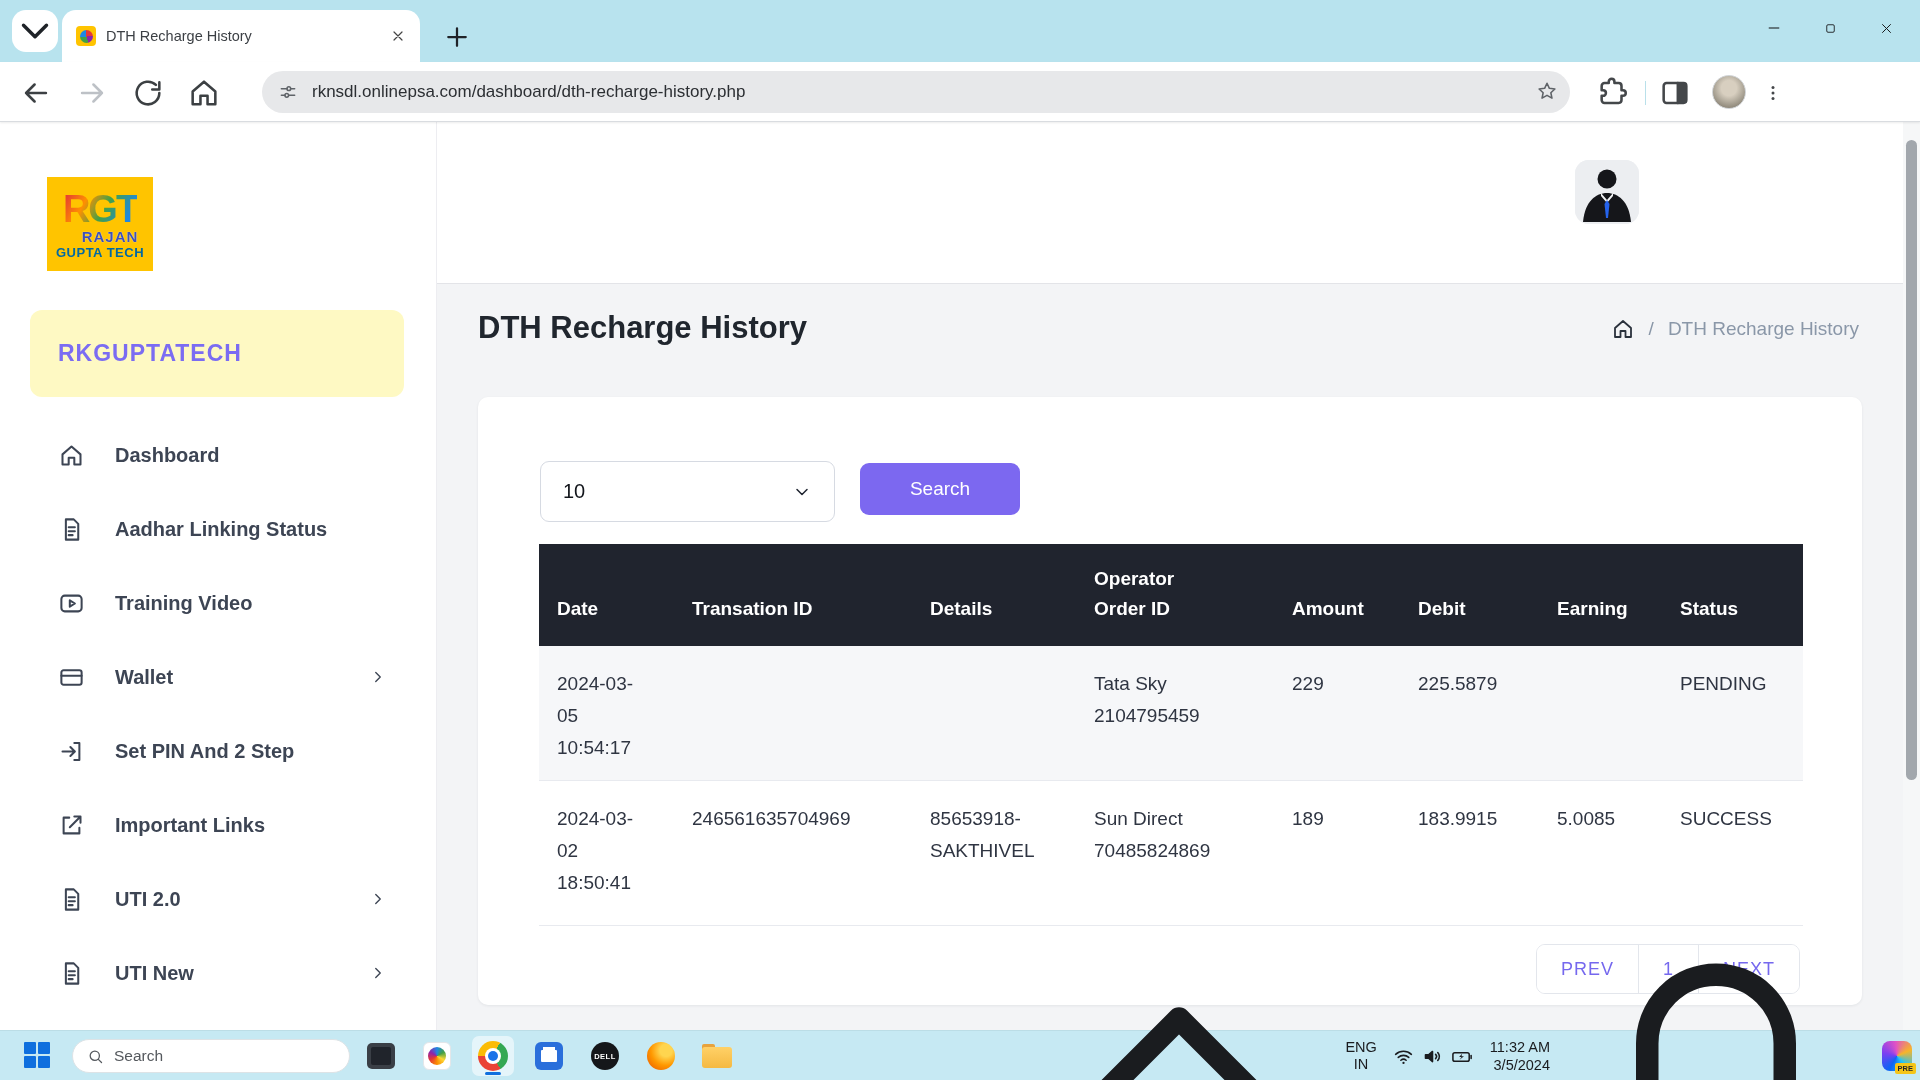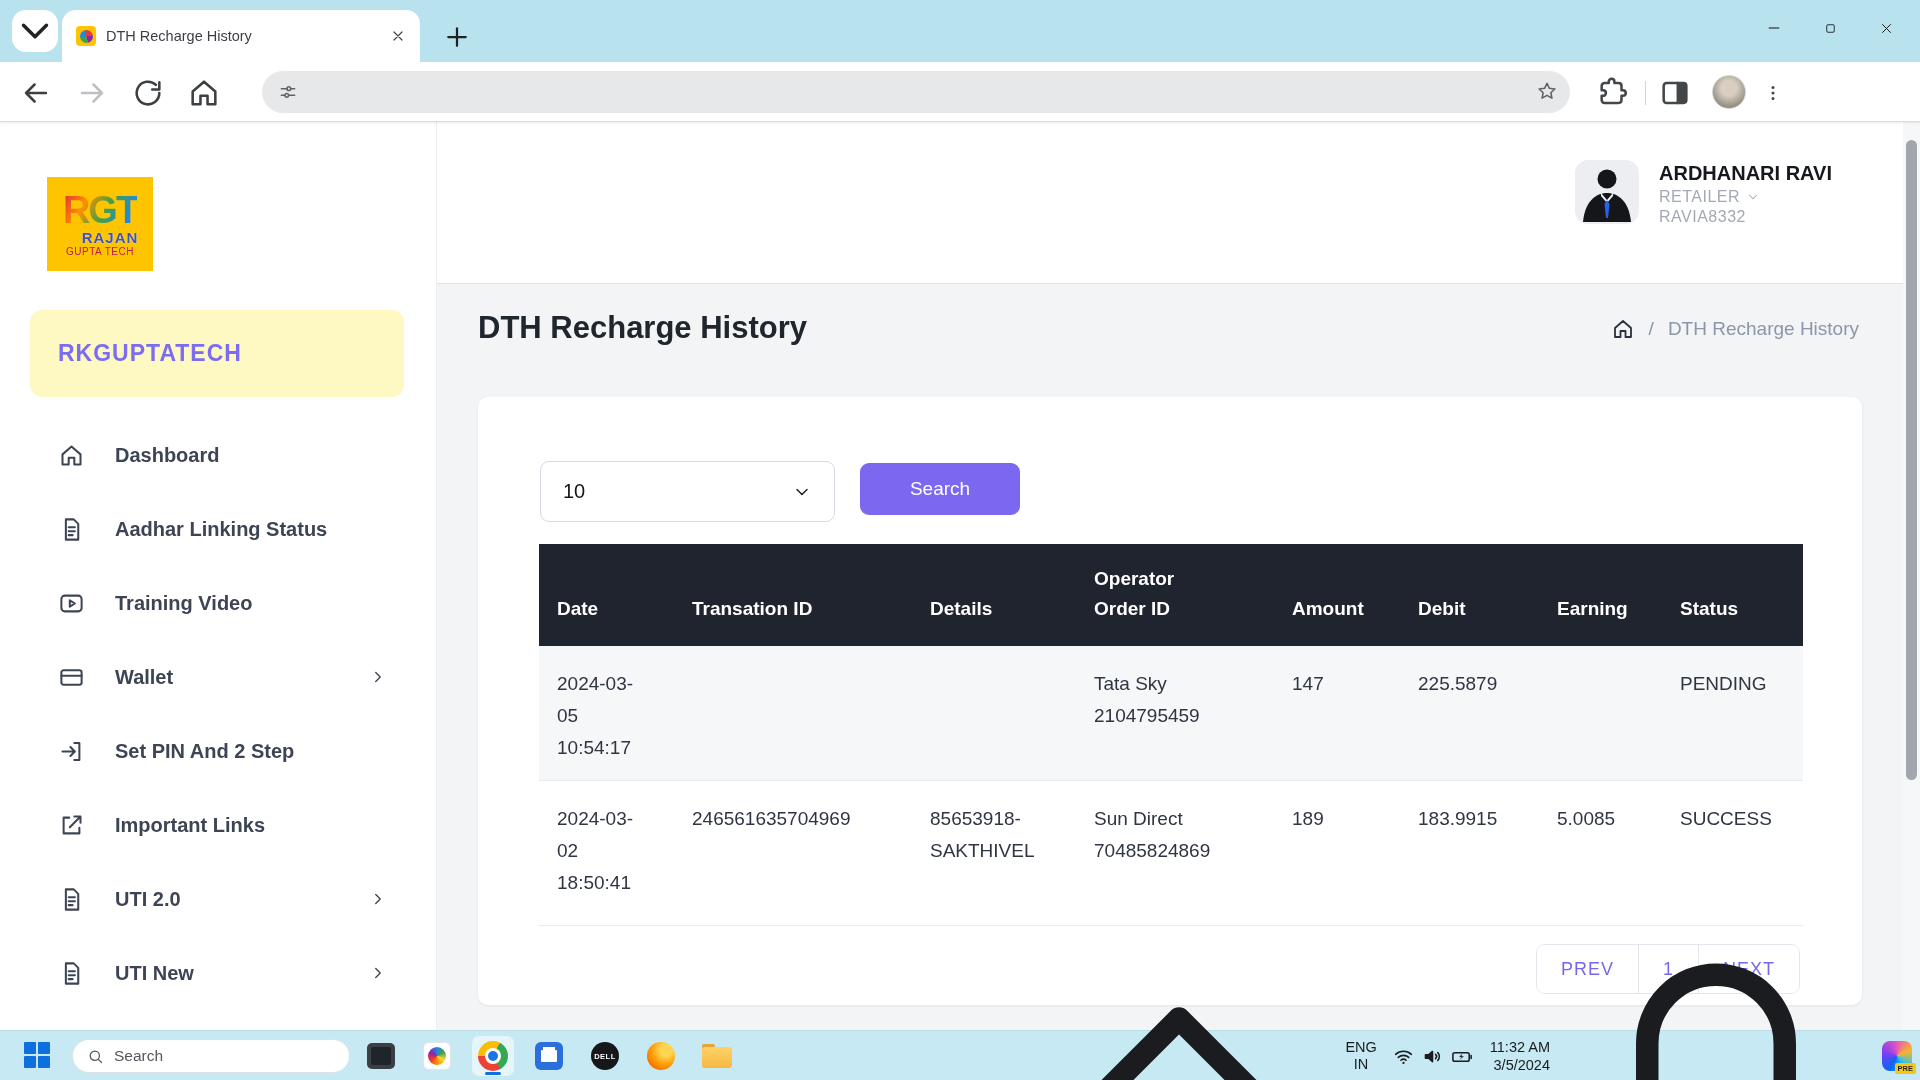--- a/index.html
+++ b/index.html
@@ -46,21 +46,21 @@
   
   .sidebar { position:absolute; left:0; top:0; width:437px; height:908px; background:#fff;
     border-right:1px solid #ededf1; }
   .logo { position:absolute; left:47px; top:55px; width:106px; height:94px; background:#ffc400;
     display:flex; flex-direction:column; align-items:center; justify-content:center; line-height:1; overflow:hidden; }
   .logo .l1 { font-size:38px; font-weight:800; letter-spacing:-2px;
     background:linear-gradient(120deg,#e53935 5%,#ff8f00 30%,#43a047 55%,#1e88e5 85%);
     -webkit-background-clip:text; background-clip:text; color:transparent; }
   .logo .l2 { font-size:15px; font-weight:800; color:#3f51b5; letter-spacing:1px; margin-top:1px;
     text-shadow:0 0 1px #fff;margin-left:20px; }
-  .logo .l3 { font-size:10px; font-weight:400; color:#be185d; letter-spacing:.5px; margin-top:2px; }
+  .logo .l3 { font-size:13px; font-weight:700; color:#0369a1; letter-spacing:.5px; margin-top:2px; }
   .brand-badge { position:absolute; left:30px; top:188px; width:374px; height:87px; background:#fef9c3;
     border-radius:12px; display:flex; align-items:center; padding-left:28px; }
   .brand-badge span { font-size:23px; font-weight:800; color:#7b6cf2; letter-spacing:1px; }
   .menu { position:absolute; left:0; top:296px; width:437px; }
   .side-item { position:relative; height:74px; display:flex; align-items:center; padding-left:58px; gap:30px; cursor:pointer; }
   .side-item .s-ico { width:27px; height:27px; color:#3d4554; display:flex; flex:none; }
   .side-item .s-label { font-size:20px; font-weight:700; color:#3d4554; }
   .side-item .s-chev { position:absolute; right:50px; width:18px; height:18px; color:#3d4554; display:flex; }
 
   
@@ -237,20 +237,21 @@
       </span>
     </button>
   <div class="omnibox">
     <span style="color:#5f6368">
         <svg viewBox="0 0 24 24" width="20" height="20" fill="none" stroke="currentColor" stroke-width="1.8" stroke-linecap="round">
           <path d="M4 8h7M15.5 8H20M4 16h4.5M13 16h7"></path>
           <circle cx="13" cy="8" r="2.2"></circle>
           <circle cx="10.5" cy="16" r="2.2"></circle>
         </svg>
       </span>
+    <span class="url">rknsdl.onlinepsa.com/dashboard/dth-recharge-history.php</span>
     <span class="omni-star">
         <svg viewBox="0 0 24 24" width="22" height="22" fill="none" stroke="currentColor" stroke-width="1.7" stroke-linejoin="round">
           <path d="M12 3.5l2.6 5.6 6 .7-4.4 4.1 1.2 5.9-5.4-3-5.4 3 1.2-5.9L3.4 9.8l6-.7z"></path>
         </svg>
       </span>
   </div>
   <button class="nav-btn tool-right" style="left:1596px">
       <span>
         <svg viewBox="0 0 24 24" width="100%" height="100%" fill="none" stroke="currentColor" stroke-width="1.8" stroke-linecap="round" stroke-linejoin="round">
           <path d="M9 4a2 2 0 0 1 4 0v1h3a2 2 0 0 1 2 2v3h1a2 2 0 0 1 0 4h-1v3a2 2 0 0 1-2 2H6a2 2 0 0 1-2-2v-3h1a2 2 0 0 0 0-4H4V7a2 2 0 0 1 2-2h3z"></path>
@@ -380,32 +381,20 @@
 
   <div class="profile">
     <div class="p-avatar">
       <svg viewBox="0 0 64 64" width="64" height="64">
         <rect width="64" height="64" fill="#eceef1"></rect>
         <circle cx="32" cy="19" r="9.5" fill="#15161a"></circle>
         <path d="M8 62 C10 41 21 33 32 33 C43 33 54 41 56 62 Z" fill="#15161a"></path>
         <path d="M26 33 L32 40 L38 33 L38 36 L32 43 L26 36 Z" fill="#f2f3f5"></path>
         <path d="M32 40 L34.5 44 L33 58 L31 58 L29.5 44 Z" fill="#2563eb"></path>
       </svg>
-    </div>
-    <div class="p-texts">
-      <div class="p-name">ARDHANARI RAVI</div>
-      <div class="p-role">
-        <span>RETAILER</span>
-        <span>
-            <svg viewBox="0 0 24 24" width="100%" height="100%" fill="none" stroke="currentColor" stroke-width="1.8" stroke-linecap="round" stroke-linejoin="round">
-              <path d="M6 9l6 6 6-6"></path>
-            </svg>
-          </span>
-      </div>
-      <div class="p-id">RAVIA8332</div>
     </div>
   </div>
 
   <main class="main">
     <h1 class="page-title">DTH Recharge History</h1>
     <div class="breadcrumb">
       <span class="bc-home">
           <svg viewBox="0 0 24 24" width="100%" height="100%" fill="none" stroke="currentColor" stroke-width="1.8" stroke-linecap="round" stroke-linejoin="round">
             <path d="M4 11L12 4l8 7v9h-5.5v-6h-5v6H4z"></path>
           </svg>
@@ -437,21 +426,21 @@
               <th class="c6"><span>Earning</span></th>
               <th class="c7"><span>Status</span></th>
             </tr>
           </thead>
         <tbody>
             <tr class="r0">
               <td class="c0"><span class="cell-narrow">2024-03-05 10:54:17</span></td>
               <td class="c1"></td>
               <td class="c2"></td>
               <td class="c3">Tata Sky 2104795459</td>
-              <td class="c4">147</td>
+              <td class="c4">229</td>
               <td class="c5">225.5879</td>
               <td class="c6"></td>
               <td class="c7">PENDING</td>
             </tr>
             <tr class="r1">
               <td class="c0"><span class="cell-narrow">2024-03-02 18:50:41</span></td>
               <td class="c1">246561635704969</td>
               <td class="c2">85653918-SAKTHIVEL</td>
               <td class="c3">Sun Direct 70485824869</td>
               <td class="c4">189</td>

